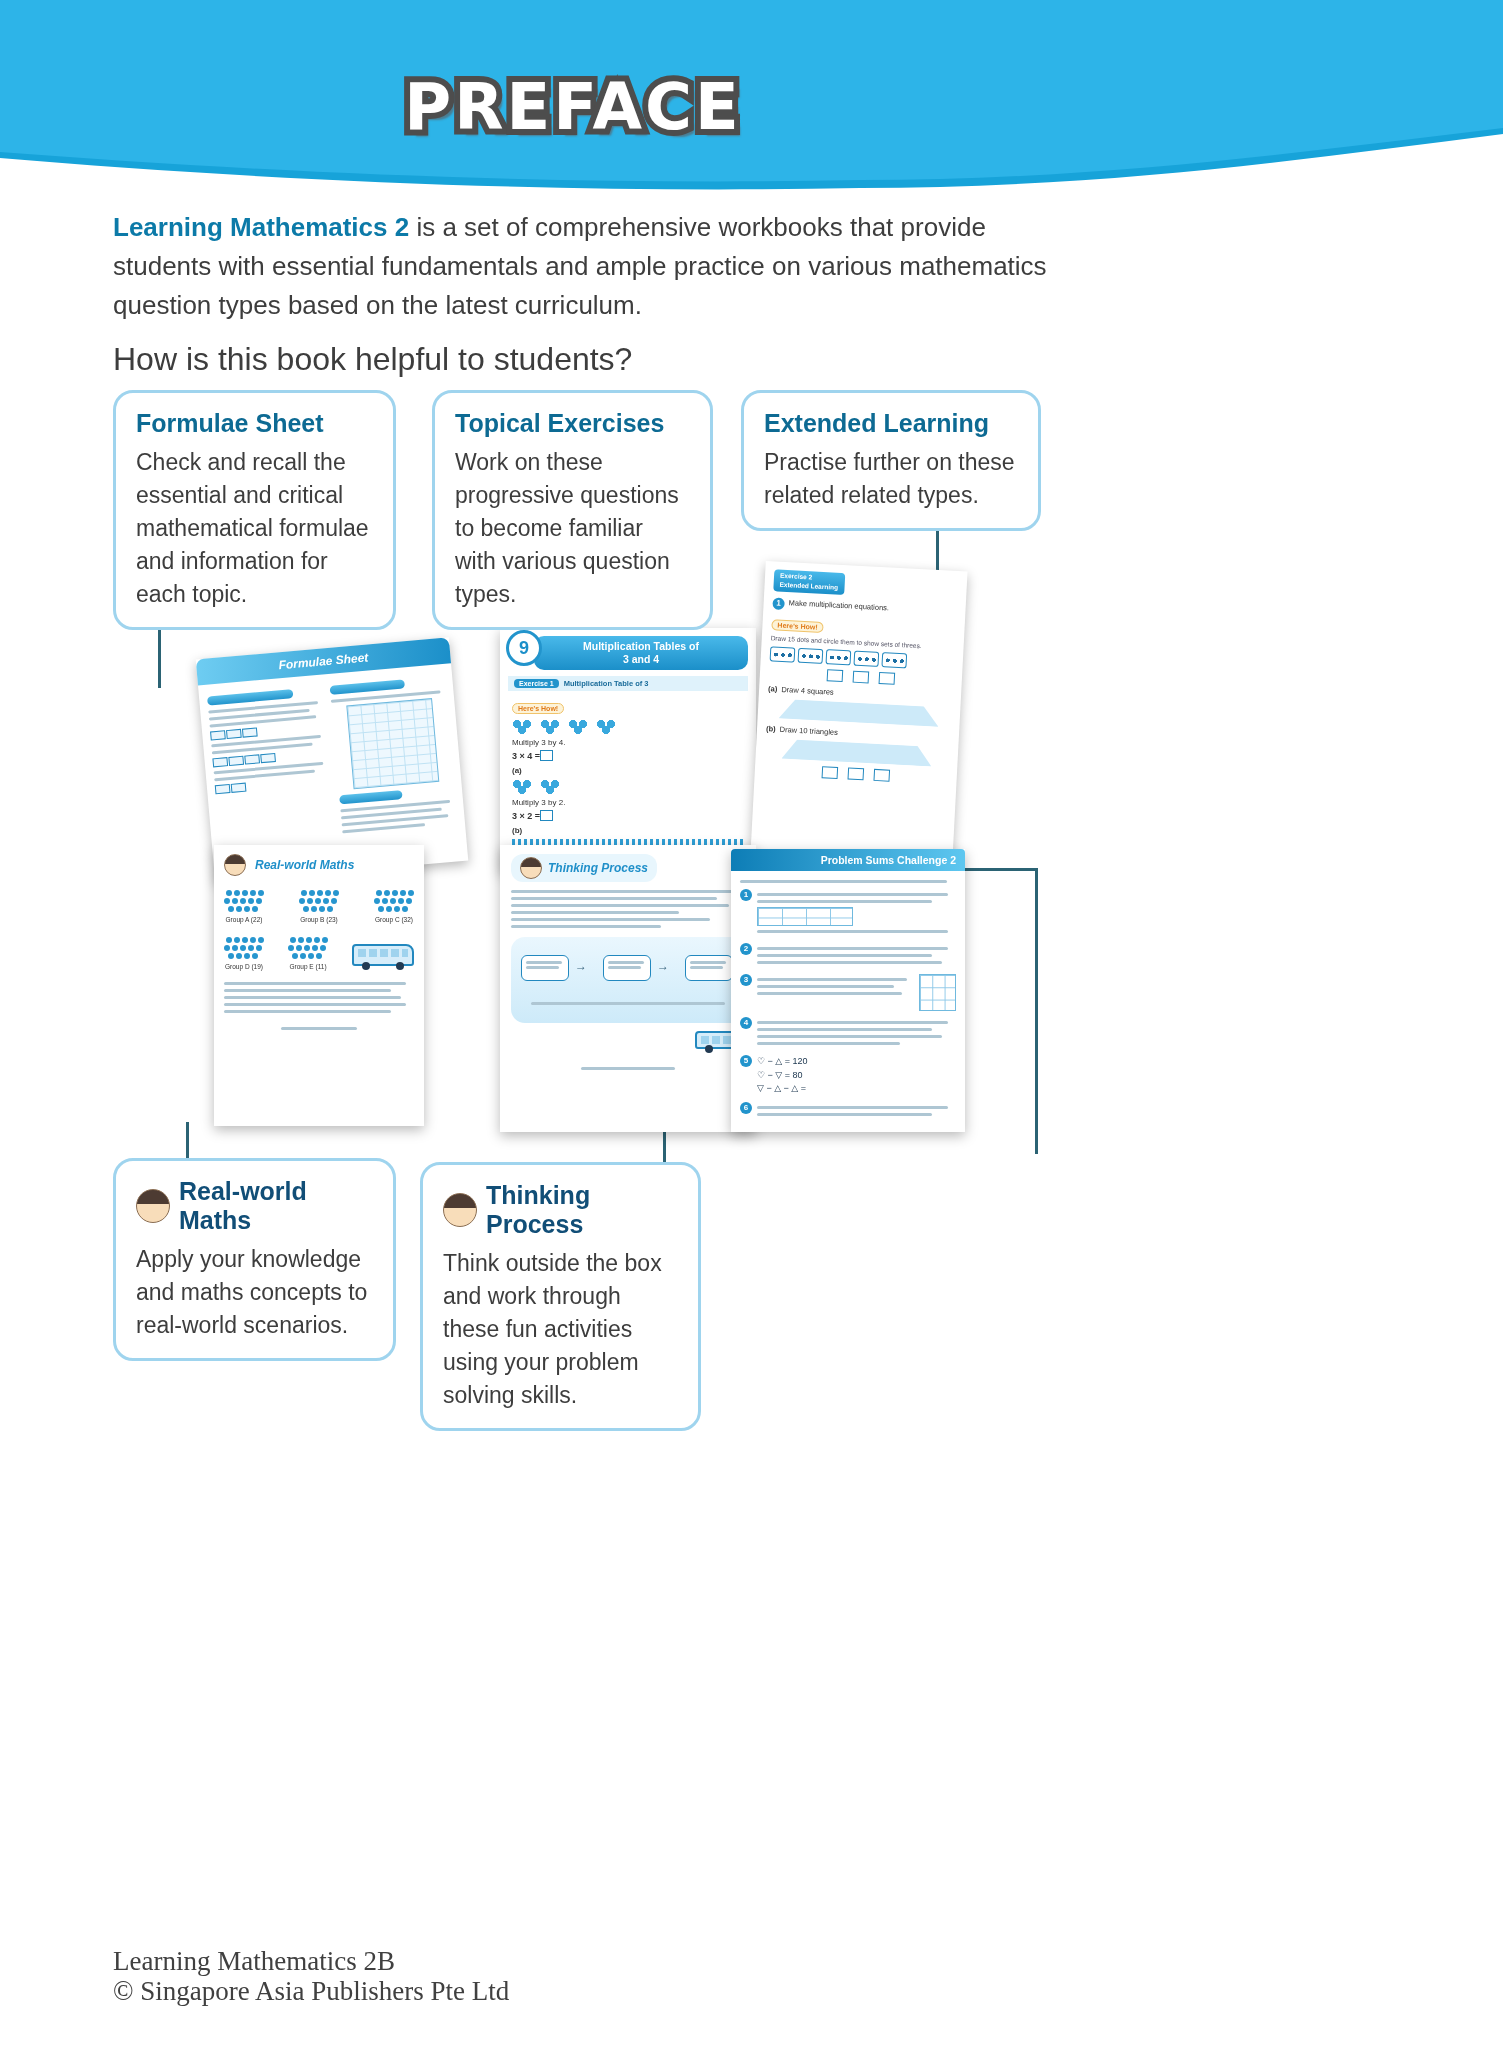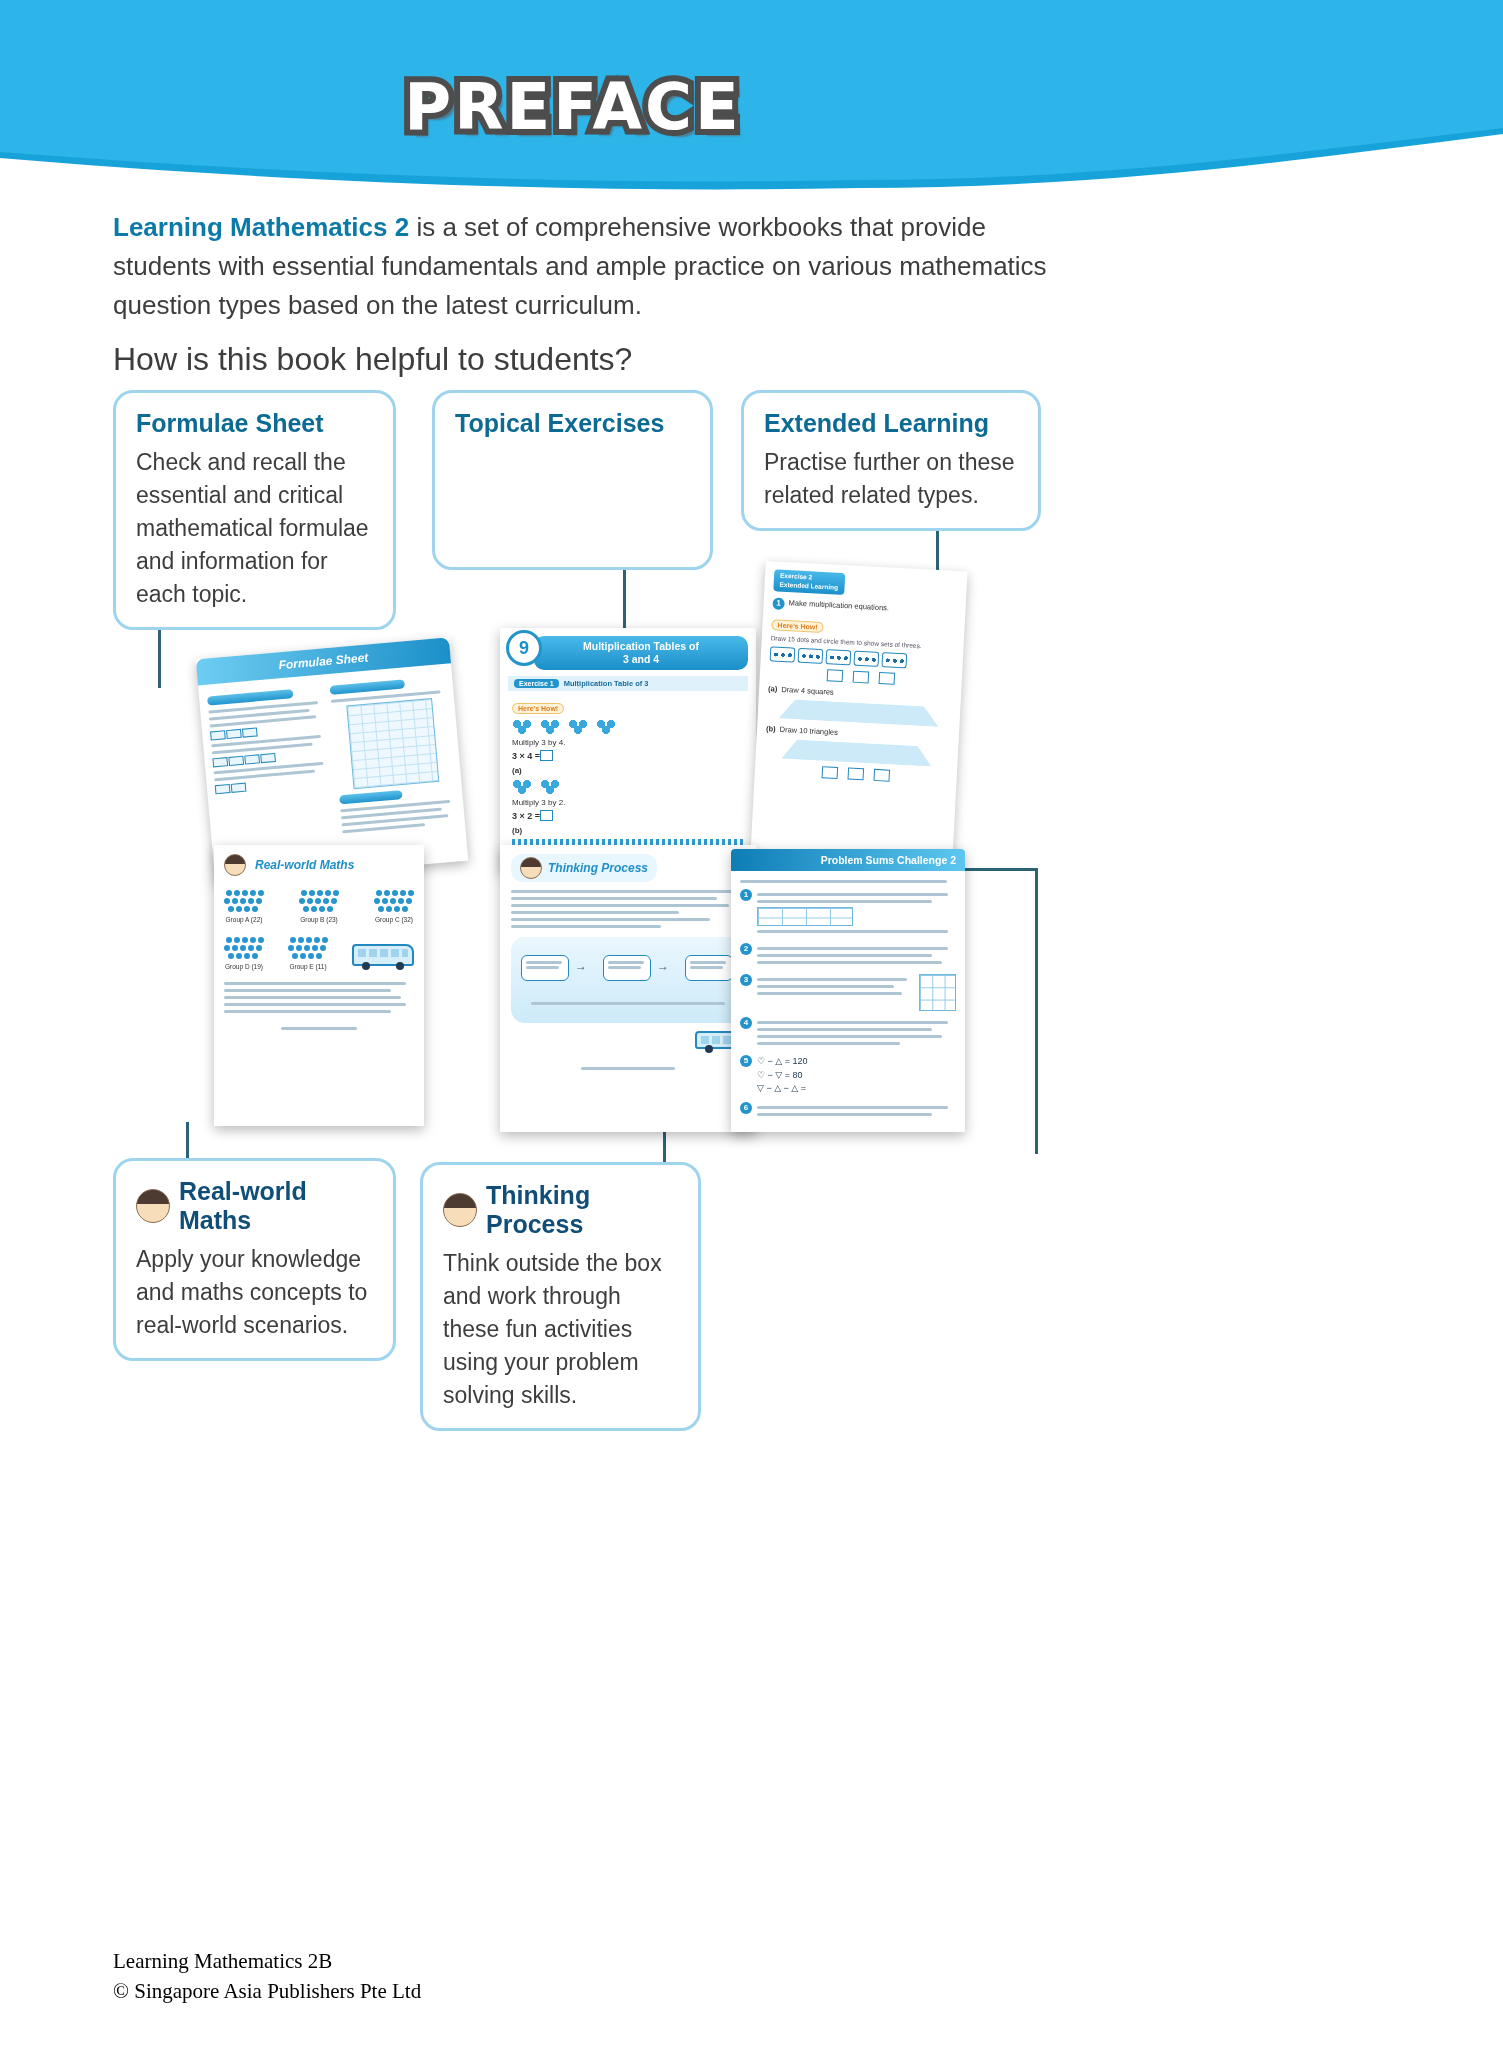--- a/index.html
+++ b/index.html
@@ -151,21 +151,21 @@
                linear-gradient(90deg,#8fc9e8 1px,transparent 1px) 0 0/24px 100%, #fff; }
   .pq-split { display:flex; gap:6px; }
   .pq-split .lines { flex:1; }
   .grid3 { flex:none; width:37px; height:37px; border:1px solid #6fb9de;
     background:linear-gradient(#8fc9e8 1px,transparent 1px) 0 0/100% 12.3px,
                linear-gradient(90deg,#8fc9e8 1px,transparent 1px) 0 0/12.3px 100%, #fff; }
   .sym { font-size:9px; color:#203a52; line-height:1.5; }
 
   
   .page-footer { position:absolute; left:113px; top:1946px; font-family:"Liberation Serif", serif;
-    font-size:21px; color:#000000; line-height:30px; z-index:1; }
+    font-size:27px; color:#404040; line-height:30px; z-index:1; }
 </style>
 </head>
 <body>
 
 <div class="page">
 
   <div class="banner">
     <svg viewBox="0 0 1503 195" preserveAspectRatio="none">
       <path d="M0,0 H1503 V134 C1300,160 1100,188 860,188 C560,194 260,180 0,158 Z" fill="#17a3d9"></path>
       <path d="M0,0 H1503 V128 C1300,152 1100,180 860,180 C560,186 260,172 0,152 Z" fill="#2db4e8"></path>
@@ -191,20 +191,21 @@
   <div class="cline cl-v" style="left:663px; top:1128px; height:38px;"></div>
   <div class="cline cl-h" style="left:958px; top:868px; width:80px;"></div>
   <div class="cline cl-v" style="left:1035px; top:868px; height:286px;"></div>
 
   <div class="callout co-t1">
     <div class="callout-title">Formulae Sheet</div>
     <div class="callout-body">Check and recall the essential and critical mathematical formulae and information for each topic.</div>
   </div>
   <div class="callout co-t2">
     <div class="callout-title">Topical Exercises</div>
+    <div class="callout-body">Work on these progressive questions to become familiar with various question types.</div>
   </div>
   <div class="callout co-t3">
     <div class="callout-title">Extended Learning</div>
     <div class="callout-body">Practise further on these related related types.</div>
   </div>
 
   <div class="thumb thumb-formulae">
     <div class="tf-header">Formulae Sheet</div>
     <div class="tf-body">
       <div class="tf-col">

